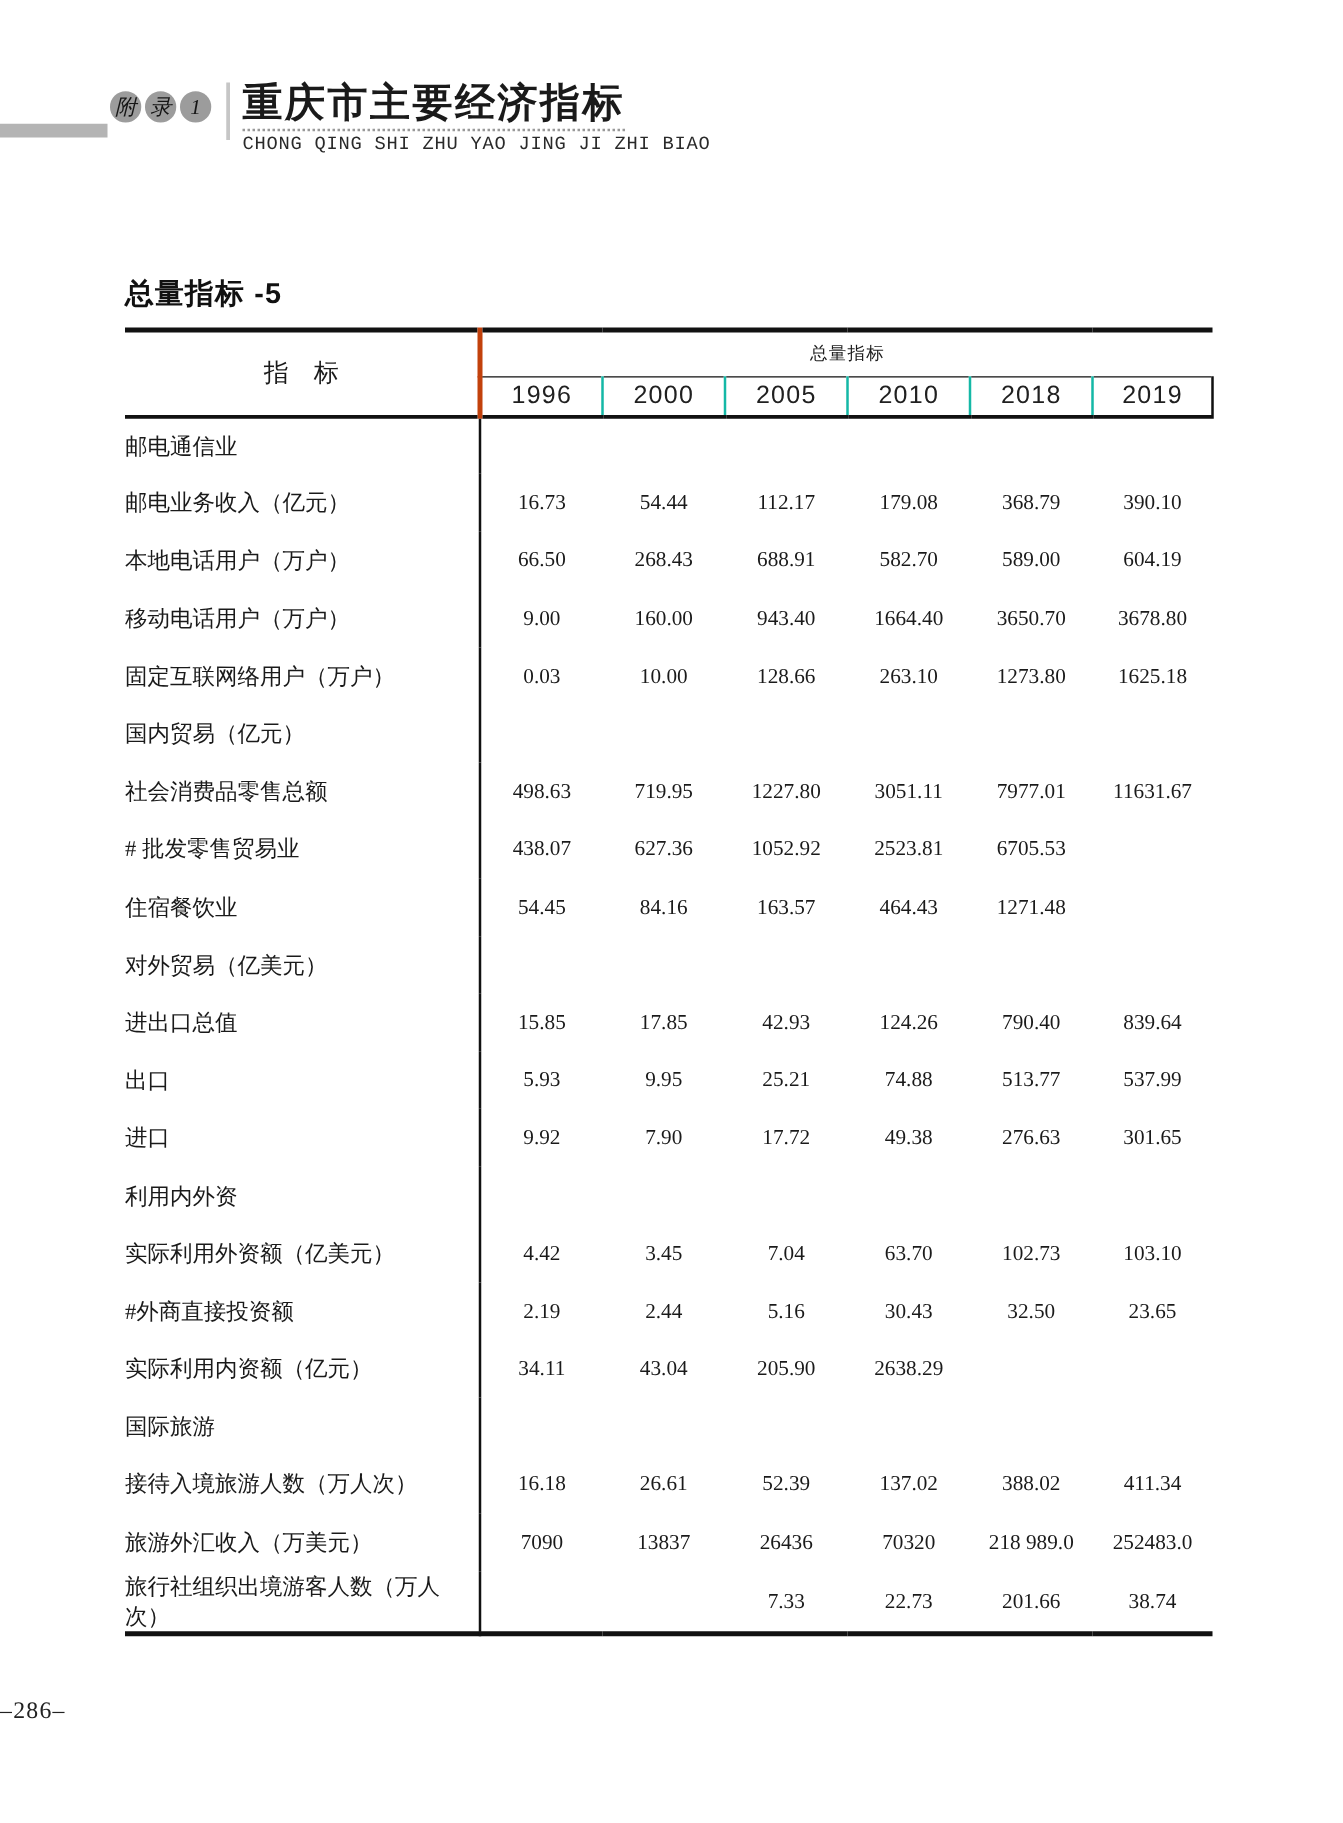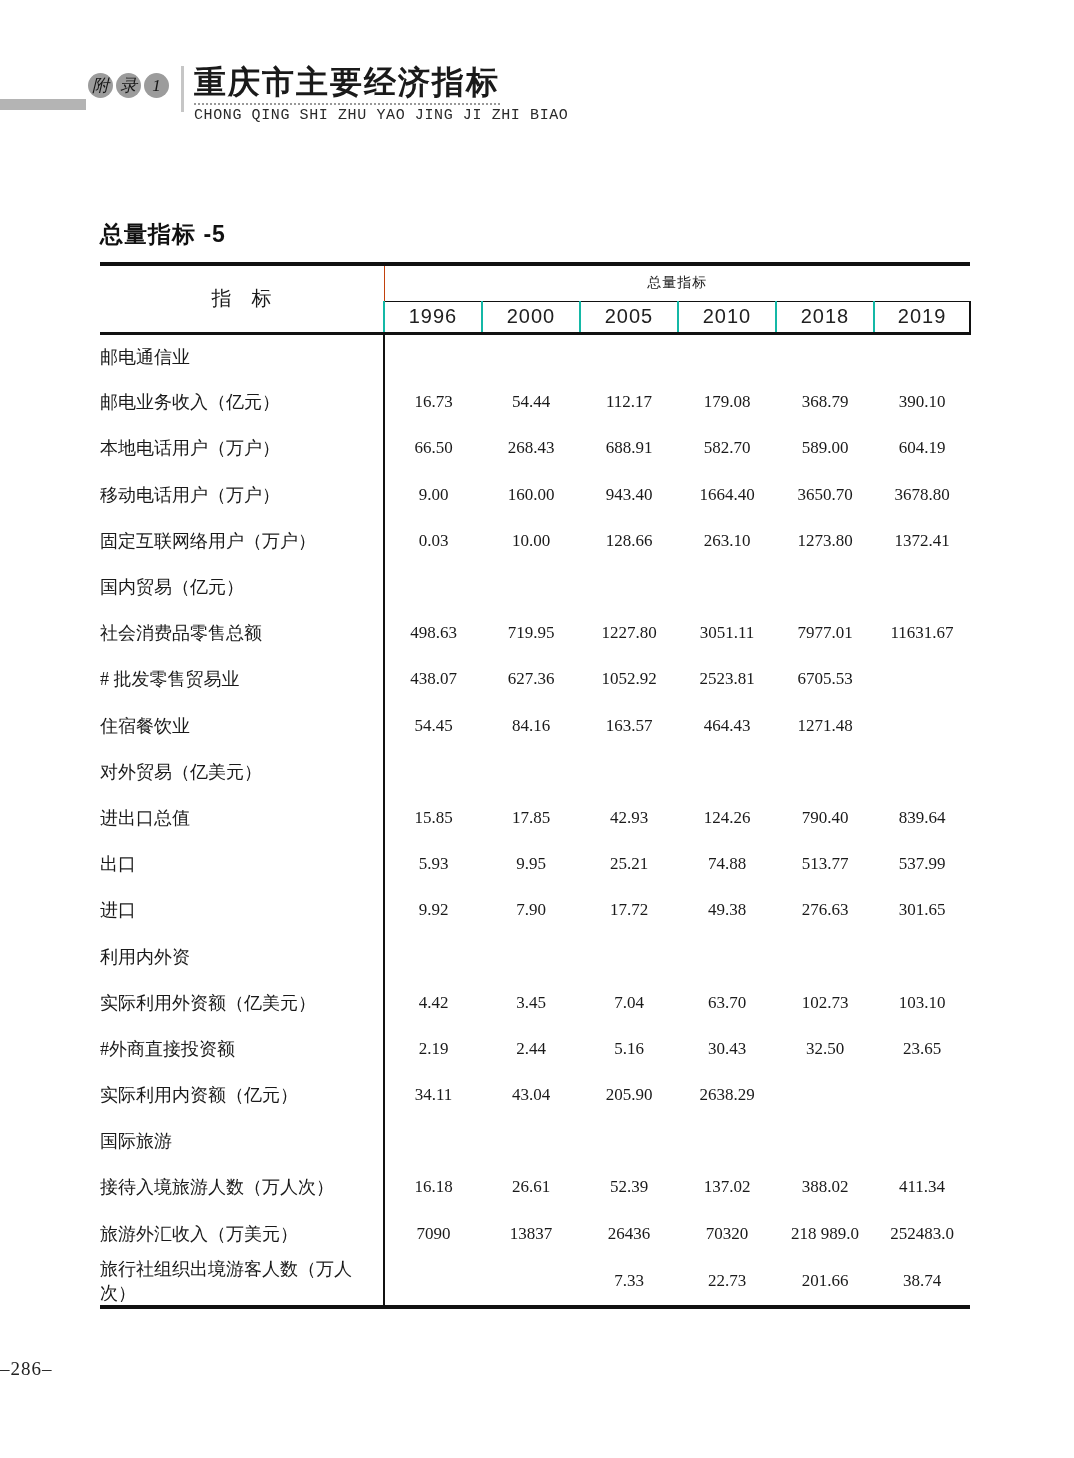--- a/index.html
+++ b/index.html
@@ -35,21 +35,21 @@
   }
 
   
   table.ind {
     position:absolute; left:100px; top:262px; width:870px;
     border-collapse:collapse; table-layout:fixed;
     border-top:4px solid #111; border-bottom:4px solid #111;
   }
   table.ind th, table.ind td { padding:0; font-weight:normal; color:#1a1a1a; }
   th.corner {
-    border-right:1px solid #c2410c; border-bottom:3px solid #111;
+    border-right:4px solid #c2410c; border-bottom:3px solid #111;
     font-size:20px; text-align:center; font-family:"Liberation Serif", serif;
   }
   th.group {
     border-bottom:1px solid #111; height:37px; text-align:center;
     font-size:14px; font-family:"Liberation Serif", serif; letter-spacing:1px;
   }
   tr.years th {
     border-left:2px solid #14b8a6; border-bottom:3px solid #111; height:32px;
     font-family:"Liberation Sans", sans-serif; font-size:20px; letter-spacing:1px; color:#202020;
     text-align:center;
@@ -152,21 +152,21 @@
         <td class="val">3650.70</td>
         <td class="val">3678.80</td>
       </tr>
       <tr>
         <td class="lbl ind1">固定互联网络用户（万户）</td>
         <td class="val">0.03</td>
         <td class="val">10.00</td>
         <td class="val">128.66</td>
         <td class="val">263.10</td>
         <td class="val">1273.80</td>
-        <td class="val">1372.41</td>
+        <td class="val">1625.18</td>
       </tr>
       <tr>
         <td class="lbl ind0">国内贸易（亿元）</td>
         <td class="val"></td>
         <td class="val"></td>
         <td class="val"></td>
         <td class="val"></td>
         <td class="val"></td>
         <td class="val"></td>
       </tr>

